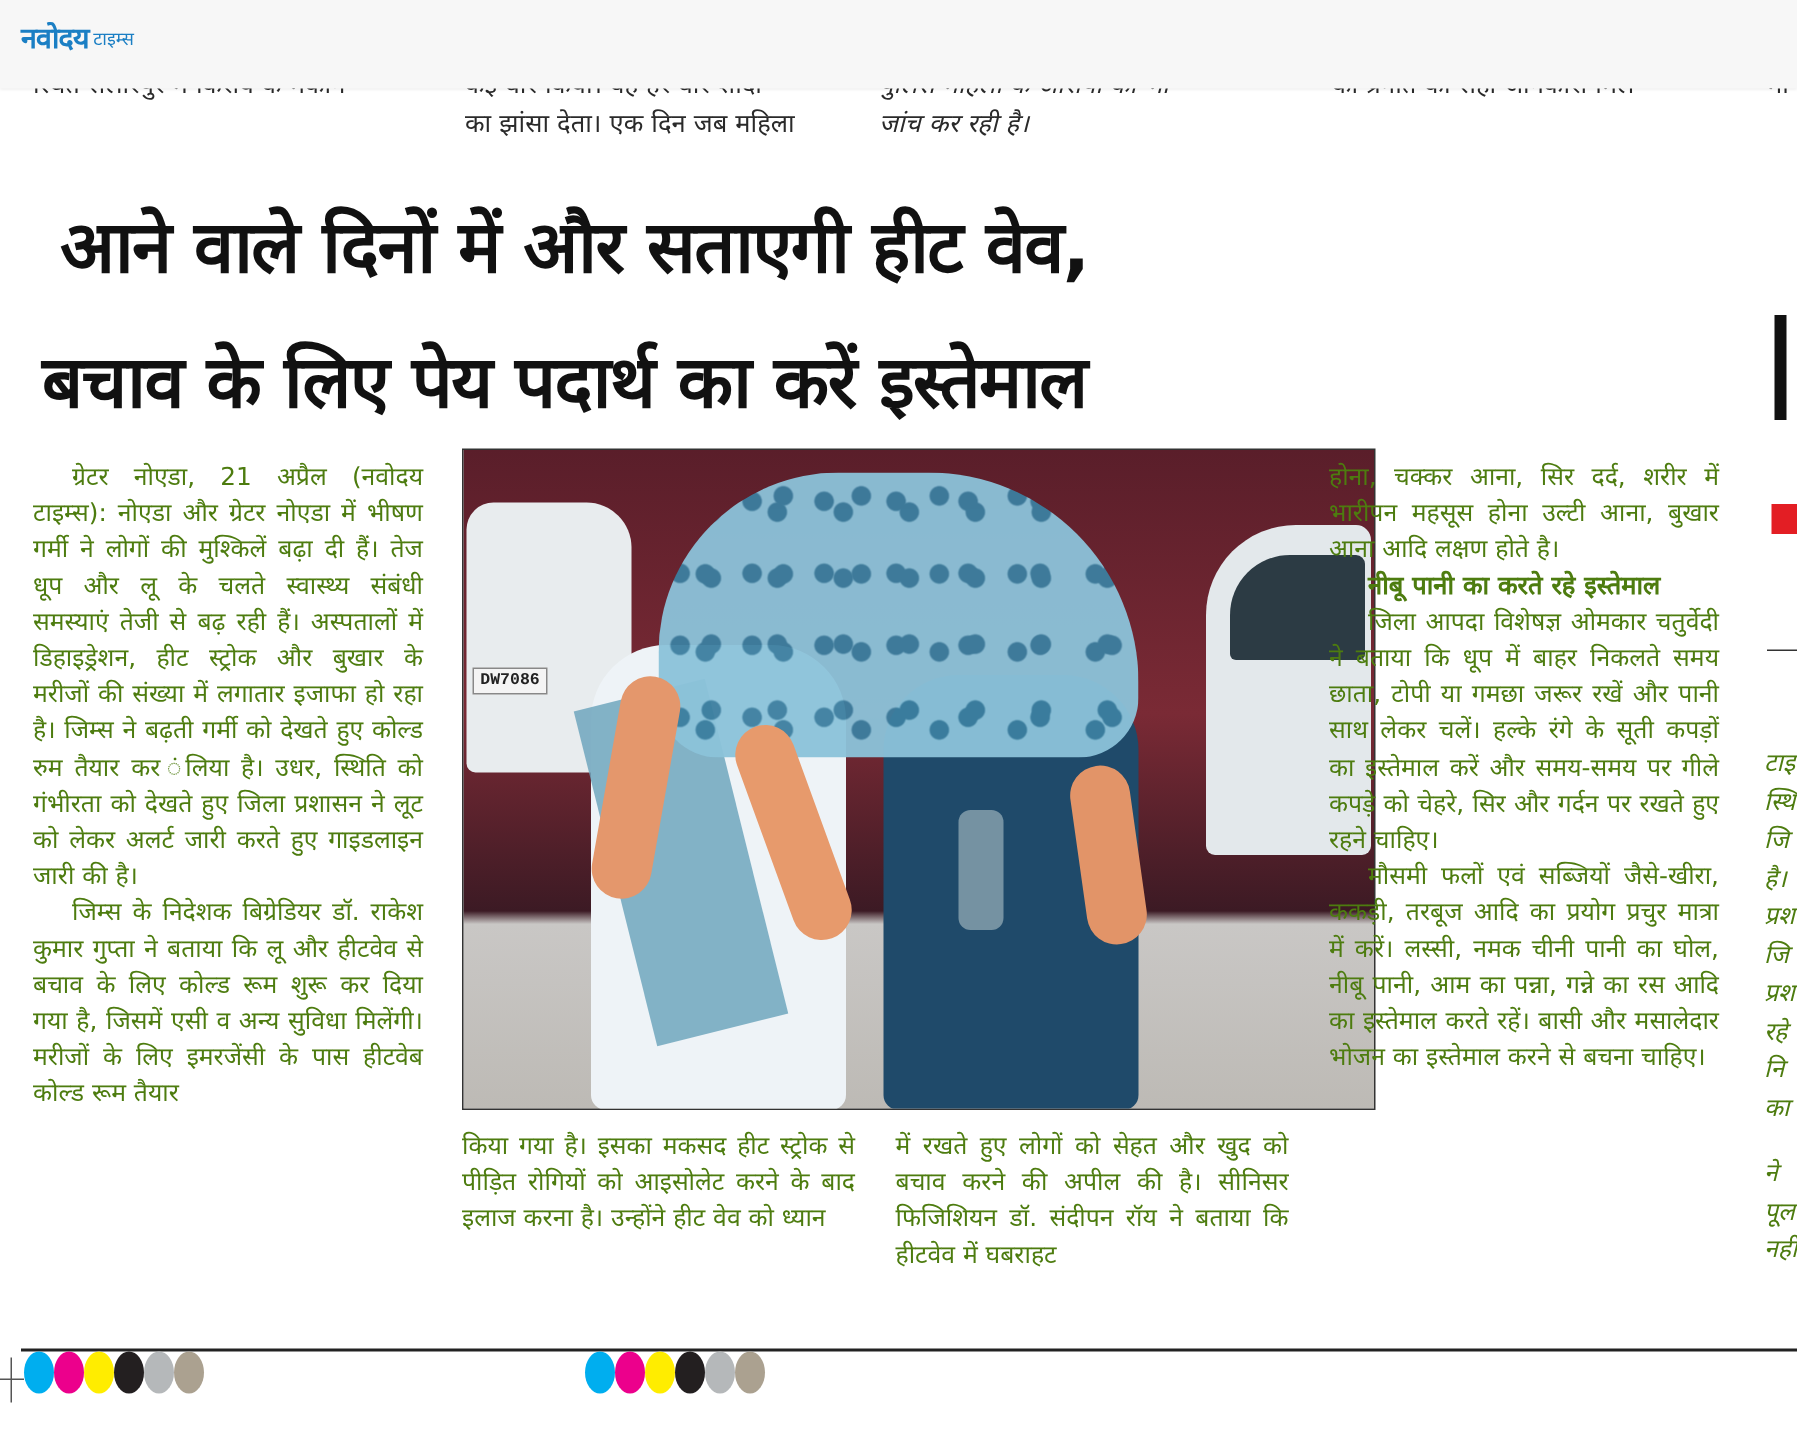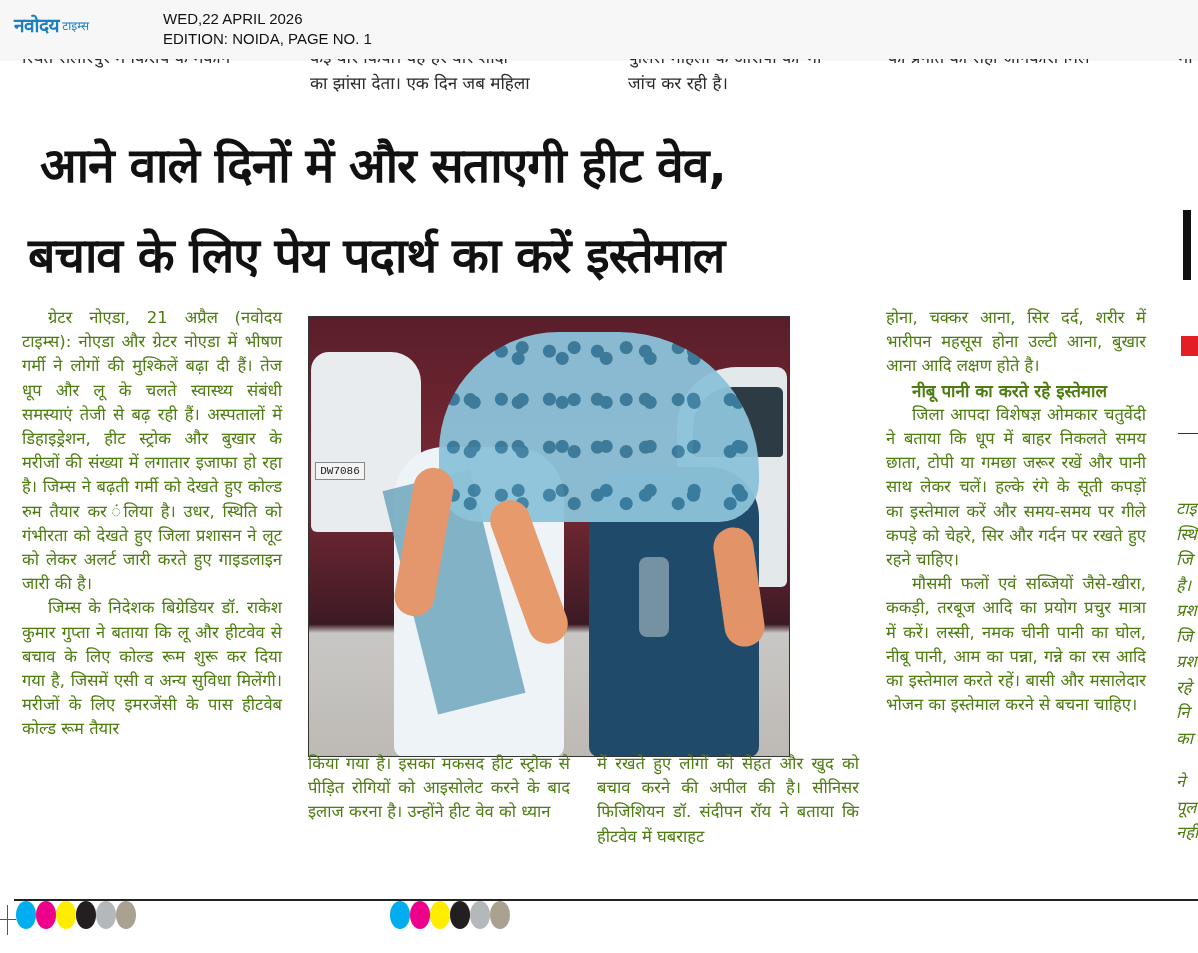--- a/index.html
+++ b/index.html
@@ -22,23 +22,24 @@
     font-family: "DejaVu Sans", sans-serif; font-weight: bold; font-size: 48px;
     line-height: 90px; color: #111; letter-spacing: -1px; white-space: nowrap;
   }
   .headline-right-stub { position: absolute; left: 1183px; top: 210px; width: 15px; height: 70px; border-left: 8px solid #111; }
 
   .col { position: absolute; font-size: 16.5px; line-height: 24.2px; color: #4d7c0f; text-align: justify; }
   .col p { text-indent: 26px; }
   .col .sub { font-weight: bold; font-size: 17px; text-indent: 26px; }
 
   .photo {
-    position: absolute; left: 308px; top: 316px; width: 482px; height: 441px;
+    position: absolute; left: 308px; top: 299px; width: 609px; height: 441px;
     border: 1px solid #333; overflow: hidden;
     background: linear-gradient(180deg, #5a1e2a 0%, #7a2a35 40%, #3c1a24 70%, #c9c7c5 72%, #bdbab5 100%);
+    font-weight: bold;
   }
   .car-left { position: absolute; left: 2px; top: 35px; width: 110px; height: 180px; background: #e8ecee; border-radius: 18px 30px 6px 6px; }
   .plate { position: absolute; left: 4px; top: 110px; width: 50px; height: 18px; background: #f4f4f4; border: 1px solid #888; font-size: 11px; color: #222; text-align: center; line-height: 16px; font-family: "Liberation Mono", monospace; }
   .car-right { position: absolute; right: 2px; top: 50px; width: 110px; height: 220px; background: #e3e8eb; border-radius: 60px 10px 6px 6px; }
   .car-right-win { position: absolute; right: 6px; top: 70px; width: 90px; height: 70px; background: #2c3b44; border-radius: 40px 6px 4px 4px; }
   .person-left { position: absolute; left: 85px; top: 130px; width: 170px; height: 310px; background: #eef3f7; border-radius: 50px 50px 10px 10px; }
   .person-right { position: absolute; left: 280px; top: 150px; width: 170px; height: 290px; background: #1f4a6a; border-radius: 50px 50px 10px 10px; }
   .shawl {
     position: absolute; left: 130px; top: 15px; width: 320px; height: 190px;
     background: radial-gradient(circle at 30% 40%, #3c7fa0 0 6px, transparent 7px),
@@ -65,34 +66,30 @@
   .dash-mark { position: absolute; left: 1178px; top: 433px; width: 20px; height: 1px; background: #333; }
 </style>
 </head>
 <body>
 
 <div class="topbar">
   <div class="logo">
     <span class="logo-main">नवोदय</span>
     <span class="logo-sub">टाइम्स</span>
   </div>
-  <div class="edition">
-    <div>WED,22 APRIL 2026</div>
-    <div>EDITION: NOIDA, PAGE NO. 1</div>
-  </div>
 </div>
 
 <div class="prevstory" style="left:22px;width:262px;">
   <div>स्थित सलारपुर में किराये के मकान</div>
 </div>
 <div class="prevstory" style="left:310px;width:262px;">
   <div>कई बार किया। वह हर बार शादी</div>
   <div>का झांसा देता। एक दिन जब महिला</div>
 </div>
-<div class="prevstory" style="left:628px;width:262px;">
+<div class="prevstory" style="left:586px;width:262px;font-style:italic;">
   <div>पुलिस महिला के आरोपों की भी</div>
   <div>जांच कर रही है।</div>
 </div>
 <div class="prevstory" style="left:888px;width:262px;">
   <div>की प्रगति की सही जानकारी मिल</div>
 </div>
 <div class="prevstory" style="left:1178px;width:20px;">
   <div>मी</div>
 </div>
 

